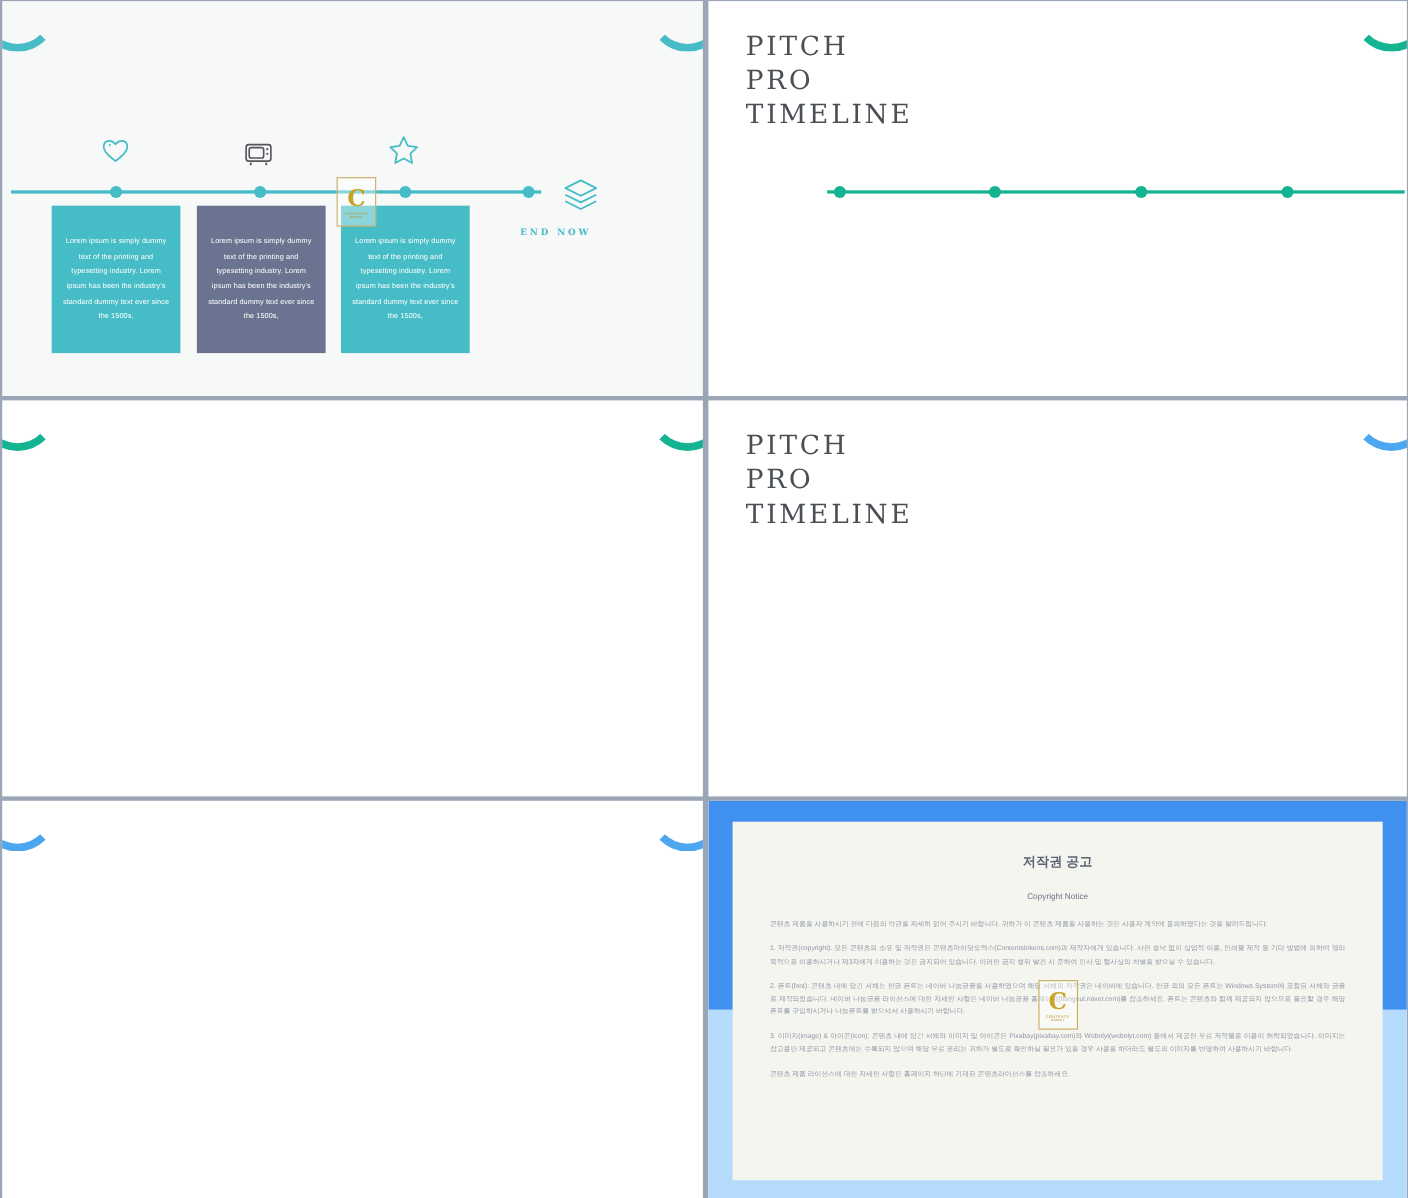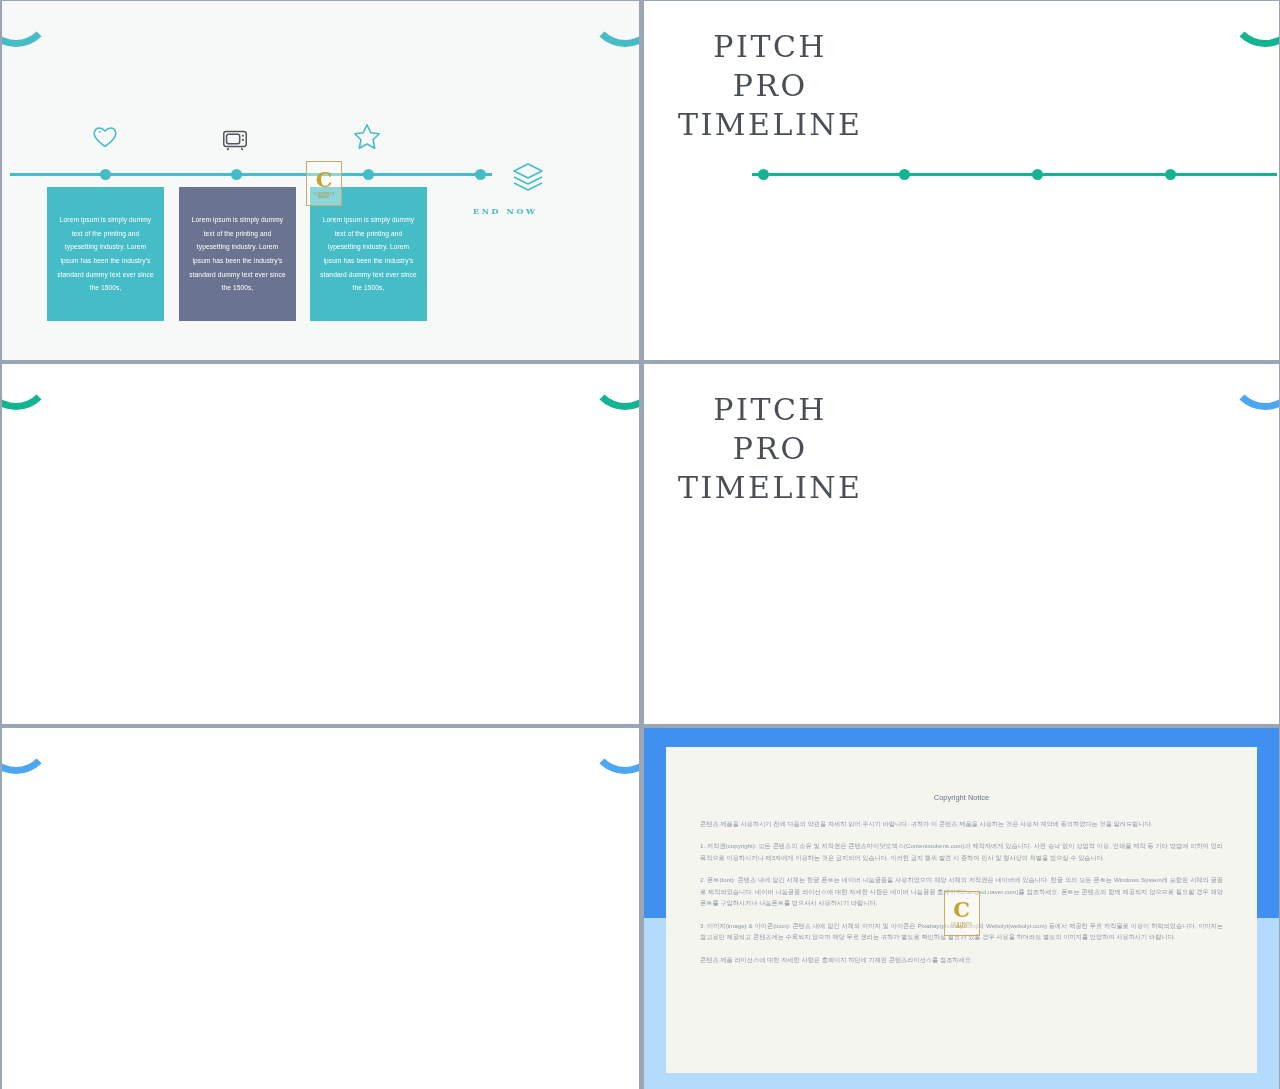--- a/index.html
+++ b/index.html
@@ -26,21 +26,21 @@
   }
   .slide.s1{background:#f7f8f8;}
   
   .arc{position:absolute;width:58px;height:58px;border:7px solid var(--ac);border-radius:50%;}
   .arc-tl{top:-26px;left:-22px;border-top-color:transparent;border-right-color:transparent;}
   .arc-tr{top:-26px;right:-22px;border-top-color:transparent;border-left-color:transparent;}
   
   .title{
     position:absolute;left:34px;top:26px;
     font-family:"DejaVu Serif", serif;
-    font-size:30px;letter-spacing:2.5px;color:#4a4f55;line-height:1.3;text-align:center;
+    font-size:24px;letter-spacing:2.5px;color:#4a4f55;line-height:1.3;
   }
   .title div{white-space:nowrap;}
   
   .tl-wrap{position:absolute;left:0;right:0;}
   .tl-line{position:absolute;height:3px;background:var(--ac);}
   .dot{position:absolute;width:11px;height:11px;border-radius:50%;background:var(--ac);top:-4px;}
   .icon{position:absolute;width:30px;height:30px;}
   .icon svg{width:100%;height:100%;display:block;}
   .card{
     position:absolute;top:0;width:117px;height:134px;
@@ -210,20 +210,21 @@
       
     </div>
 
   </div>
 
   <div class="slide">
     <div class="cp-top"></div>
     <div class="cp-bot"></div>
 
     <div class="cp-card">
+      <div class="cp-title">저작권 공고</div>
       <div class="cp-sub">Copyright Notice</div>
       <div class="cp-body">
         <p>콘텐츠 제품을 사용하시기 전에 다음의 약관을 자세히 읽어 주시기 바랍니다. 귀하가 이 콘텐츠 제품을 사용하는 것은 사용자 계약에 동의하였다는 것을 알려드립니다.</p>
         <p>1. 저작권(copyright): 모든 콘텐츠의 소유 및 저작권은 콘텐츠마이닷오엑스(Contentstokens.com)과 제작자에게 있습니다. 사전 승낙 없이 상업적 이용, 인쇄물 제작 등 기타 방법에 의하여 영리 목적으로 이용하시거나 제3자에게 이용하는 것은 금지되어 있습니다. 이러한 금지 행위 발견 시 준하여 민사 및 형사상의 처벌을 받으실 수 있습니다.</p>
         <p>2. 폰트(font): 콘텐츠 내에 담긴 서체는 한글 폰트는 네이버 나눔글꼴을 사용하였으며 해당 서체의 저작권은 네이버에 있습니다. 한글 외의 모든 폰트는 Windows System에 포함된 서체와 글꼴로 제작되었습니다. 네이버 나눔글꼴 라이선스에 대한 자세한 사항은 네이버 나눔글꼴 홈페이지(hangeul.naver.com)를 참조하세요. 폰트는 콘텐츠와 함께 제공되지 않으므로 필요할 경우 해당 폰트를 구입하시거나 나눔폰트를 받으셔서 사용하시기 바랍니다.</p>
         <p>3. 이미지(image) &amp; 아이콘(icon): 콘텐츠 내에 담긴 서체와 이미지 및 아이콘은 Pixabay(pixabay.com)와 Webolyt(webolyt.com) 등에서 제공한 무료 저작물로 이용이 허락되었습니다. 이미지는 참고용만 제공되고 콘텐츠에는 수록되지 않으며 해당 무료 권리는 귀하가 별도로 확인하실 필요가 있을 경우 사용을 하더라도 별도의 이미지를 반영하여 사용하시기 바랍니다.</p>
         <p>콘텐츠 제품 라이선스에 대한 자세한 사항은 홈페이지 하단에 기재된 콘텐츠라이선스를 참조하세요.</p>
       </div>
     </div>
 

